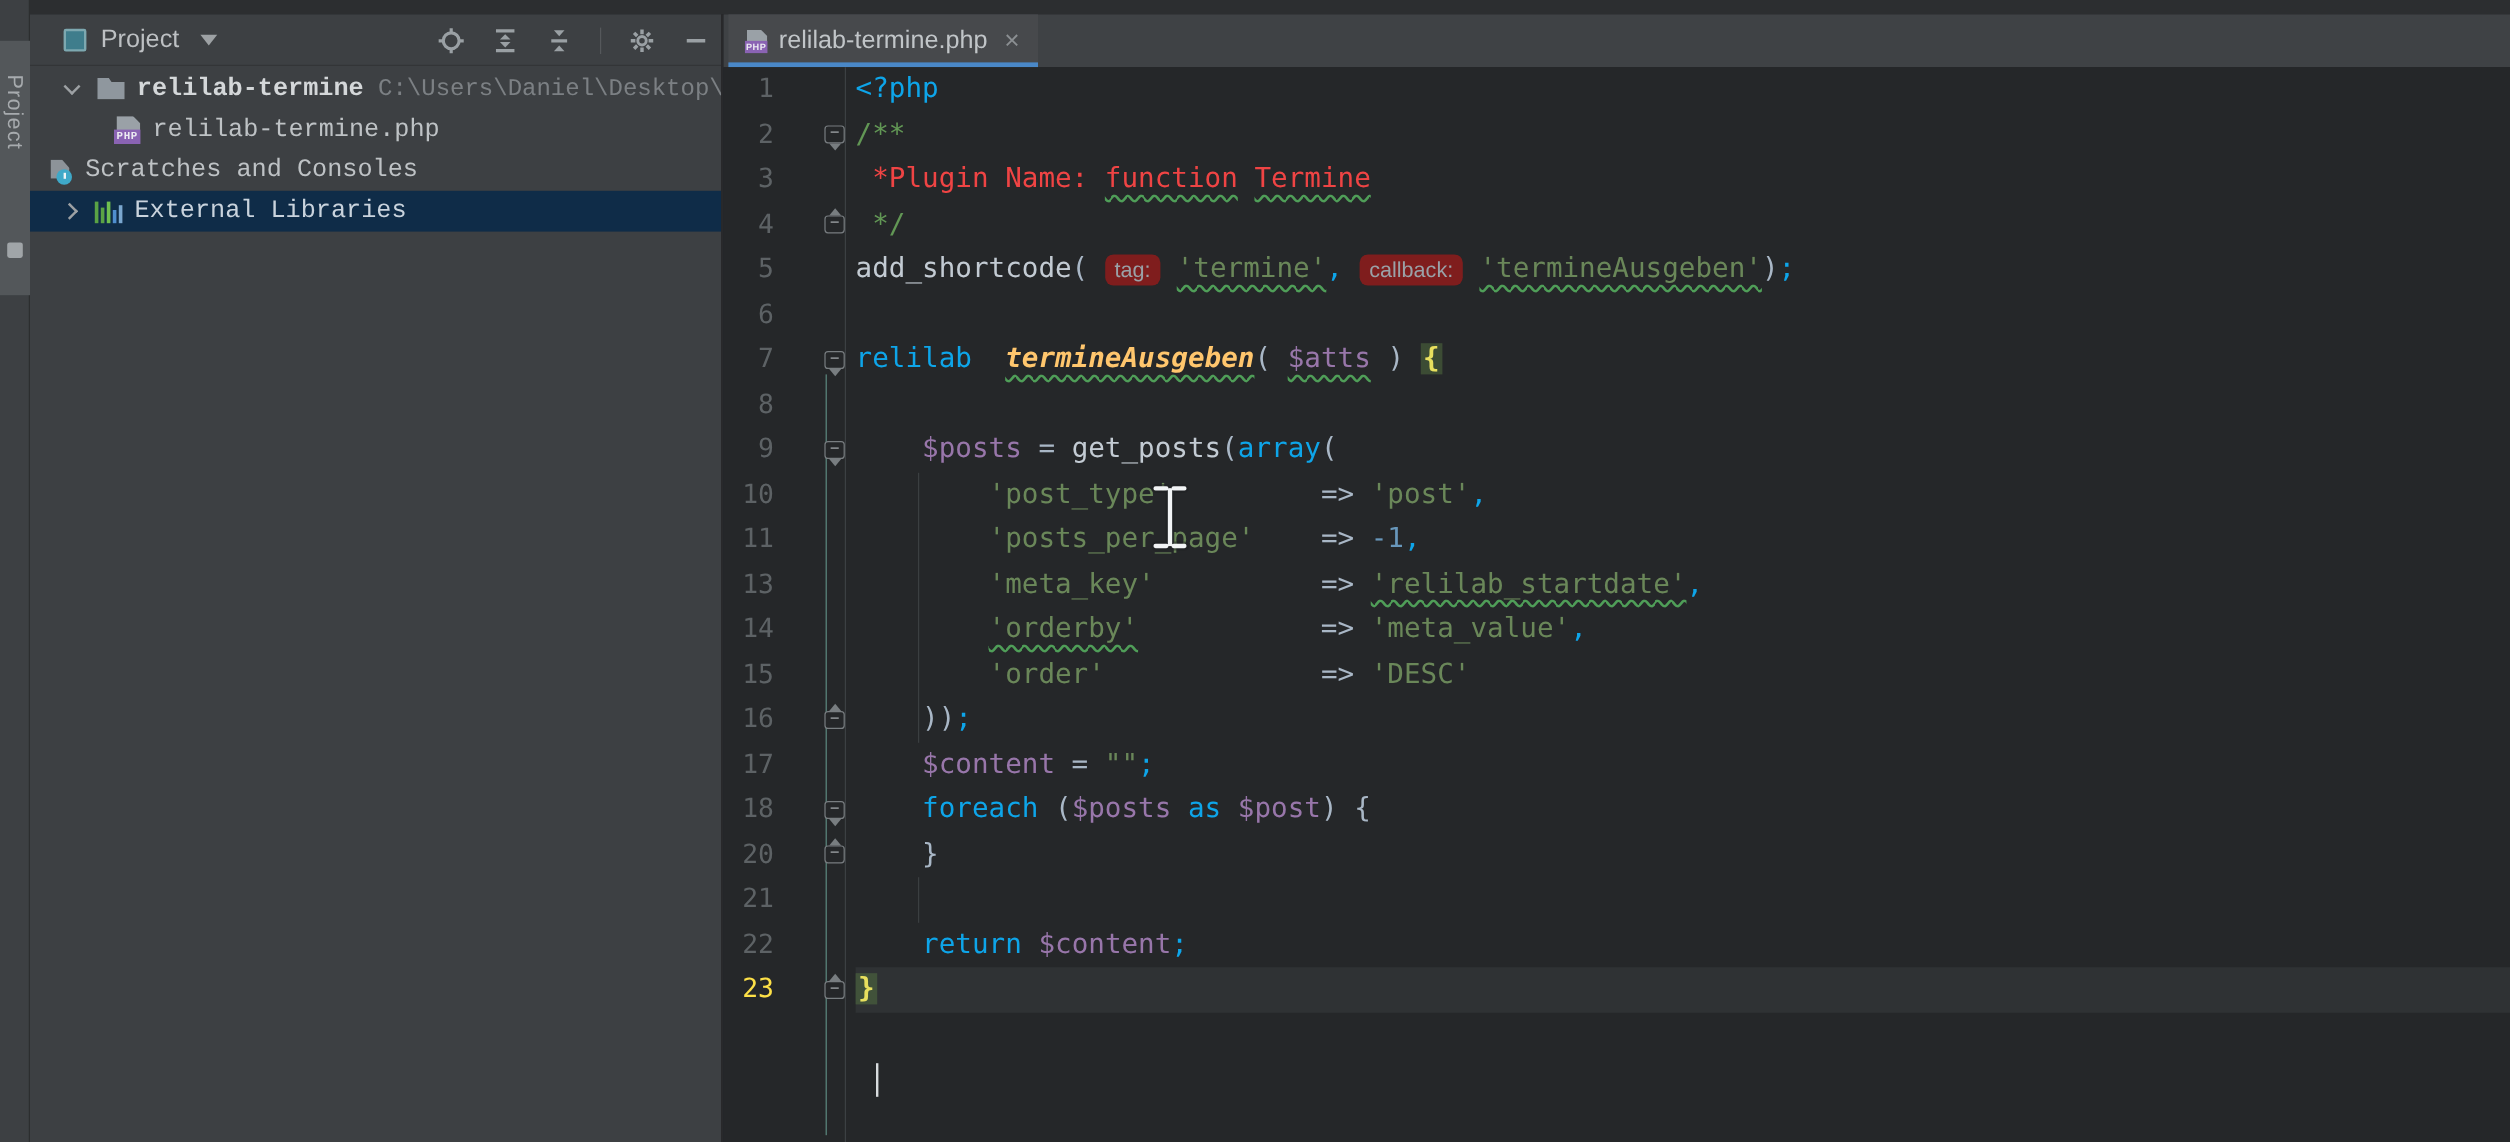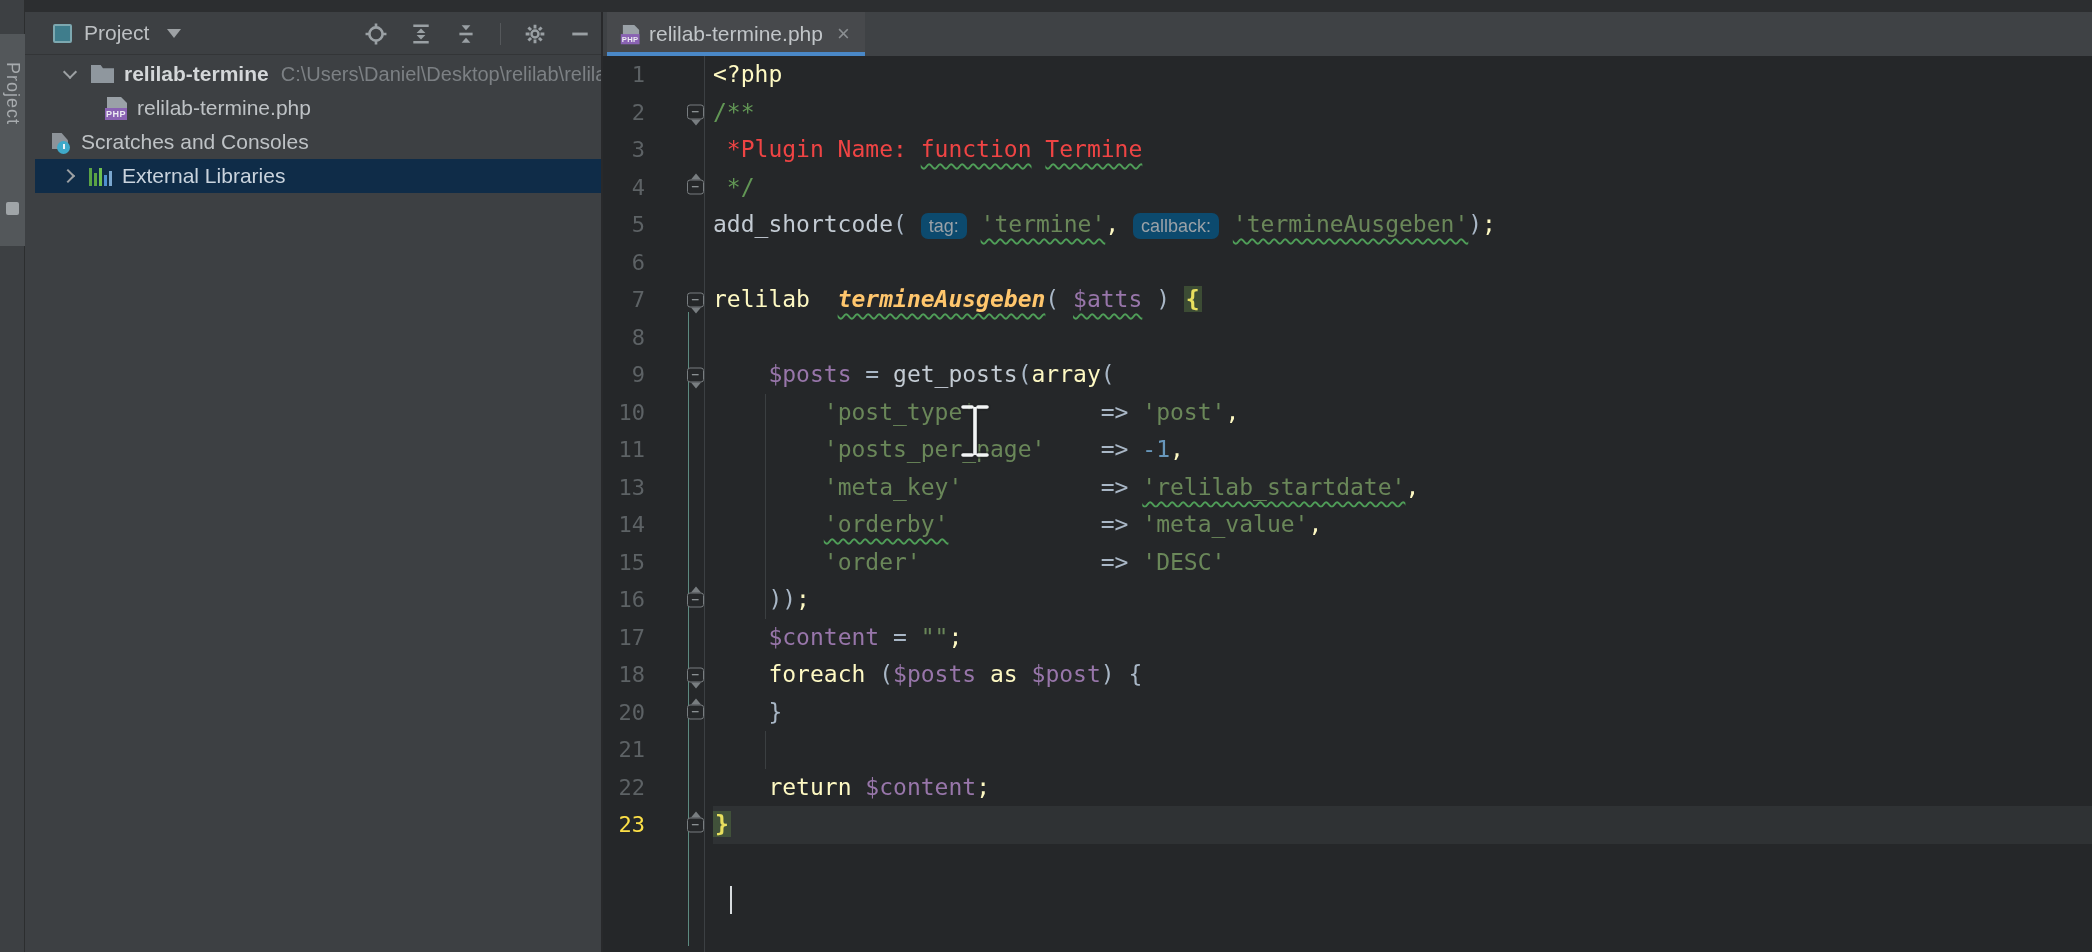--- a/index.html
+++ b/index.html
@@ -20,21 +20,21 @@
 
   
   .project-panel{ position:absolute; left:25px; top:12px; width:576px; height:940px; background:#3d4043; }
   .panel-divider{ position:absolute; left:601px; top:12px; width:2px; height:940px; background:#28292b; }
   .panel-header{ position:relative; height:43px; border-bottom:1px solid #333537; display:flex; align-items:center; padding-left:28px; }
   .project-icon{ width:19px; height:19px; background:#3f7d8c; border:2px solid #7da8b0; border-radius:2px; }
   .panel-title{ color:#bdc0c3; font-size:21px; margin-left:12px; }
   .dd-arrow{ width:0; height:0; border-left:7px solid transparent; border-right:7px solid transparent; border-top:9px solid #9da1a4; margin-left:18px; }
   .header-icons{ position:absolute; right:10px; top:0; height:43px; display:flex; align-items:center; gap:23px; }
   .hdr-sep{ width:1px; height:22px; background:#55585b; }
-  .tree{ position:absolute; left:10px; top:45px; width:576px; }
+  .tree{ position:absolute; left:0; top:45px; width:576px;font-family:Liberation Mono, monospace; }
   .tree-row{ position:relative; height:34px; display:flex; align-items:center; color:#bec2c5; font-size:21px; white-space:nowrap; overflow:hidden; }
   .tree-row.selected{ background:#0f2c48; color:#c9d3dd; }
   .chev{ width:10px; height:10px; border-right:2px solid #9da1a4; border-bottom:2px solid #9da1a4; flex:none; }
   .chev.down{ transform:rotate(45deg); margin:-4px 0 0 30px; }
   .chev.right{ transform:rotate(-45deg); margin:0 0 0 28px; }
   .row-label{ margin-left:10px; }
   .row-label.bold{ font-weight:bold; color:#d4d7d9; }
   .row-path{ margin-left:12px; color:#7c8084; font-size:20px; }
   
   .folder-icon{ flex:none; width:23px; height:18px; margin-left:16px; background:#8f979e;
@@ -70,32 +70,32 @@
     border:1px solid #787d80; border-radius:3px; background:#252729; color:#9ea3a6;
     font-size:13px; line-height:12px; text-align:center; z-index:3; }
   .fm.open:after, .fm.close:after{ content:""; position:absolute; left:2.5px; width:0; height:0;
     border-left:5px solid transparent; border-right:5px solid transparent; }
   .fm.open:after{ top:14px; border-top:6px solid #787d80; }
   .fm.close:after{ top:-7px; border-bottom:6px solid #787d80; }
   .code-text{ flex:1; white-space:pre; color:#a9b7c6; height:100%; line-height:37.5px; }
   .code-row.current .code-text{ background:#2f3234; }
   .code-row.current .ln{ color:#fde047; }
 
-  .tk-kw{ color:#fef9c3; }
+  .tk-kw{ color:#0ea5e9; }
   .tk-cmt{ color:#629755; }
   .tk-cmtI{ color:#ef4444; }
   .tk-str{ color:#6a8759; }
   .tk-num{ color:#6897bb; }
   .tk-var{ color:#9876aa; }
   .tk-def{ color:#a9b7c6; }
   .tk-call{ color:#c3cbd3; }
   .tk-fn{ color:#ffc66d; font-weight:bold;font-style:italic; }
   .tk-brc{ color:#e8e05e; background:rgba(88,122,66,.45); font-weight:bold; padding:0 2px; }
   .wavy{ text-decoration:underline wavy #4f9e58 2px; text-underline-offset:6px; text-decoration-skip-ink:none; }
-  .pill{ display:inline-block; background:#0c4a6e; color:#9aa1a7; border-radius:7px; padding:0 8px;
+  .pill{ display:inline-block; background:#7f1d1d; color:#9aa1a7; border-radius:7px; padding:0 8px;
     font-family:"Liberation Sans",sans-serif; font-size:18px; line-height:26px; vertical-align:middle; }
 
   
   .gutter-sep{ position:absolute; left:101px; top:0; bottom:0; width:1px; background:#3c4043; z-index:1; }
   .fold-region{ position:absolute; left:85px; width:1px; background:#5d8a80; z-index:2; }
   .indent-guide{ position:absolute; width:1px; background:#3b3f41; }
   .caret{ position:absolute; width:2px; height:28px; background:#d8dcde; z-index:4; }
   .mouse-cursor{ position:absolute; z-index:9; }
 </style>
 </head>

